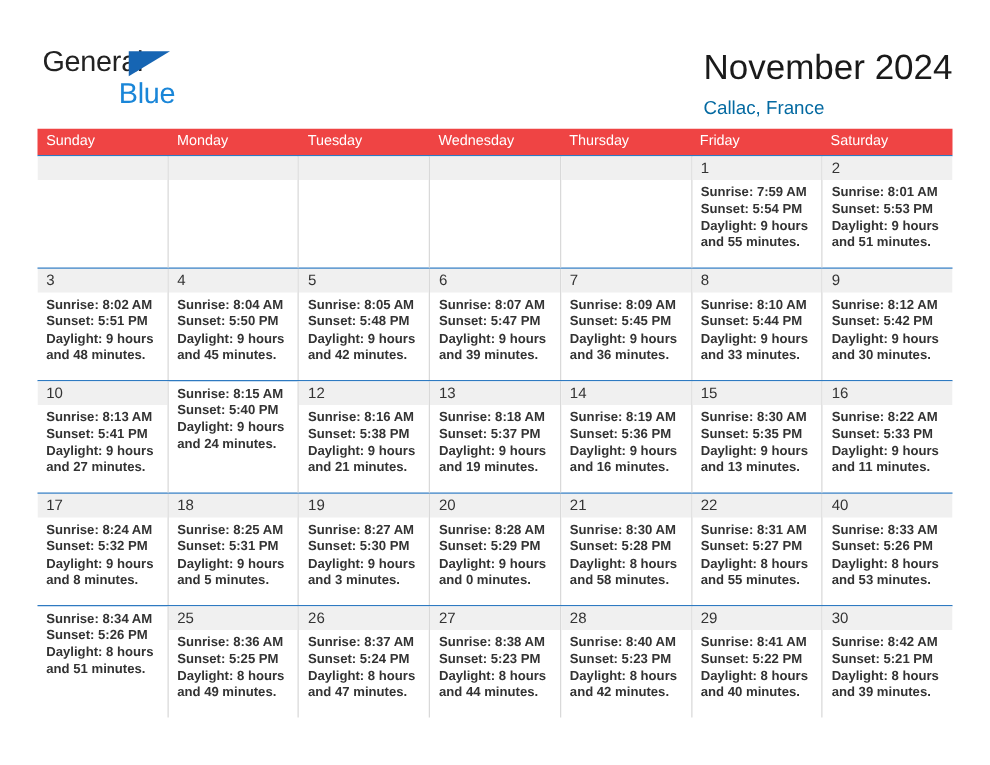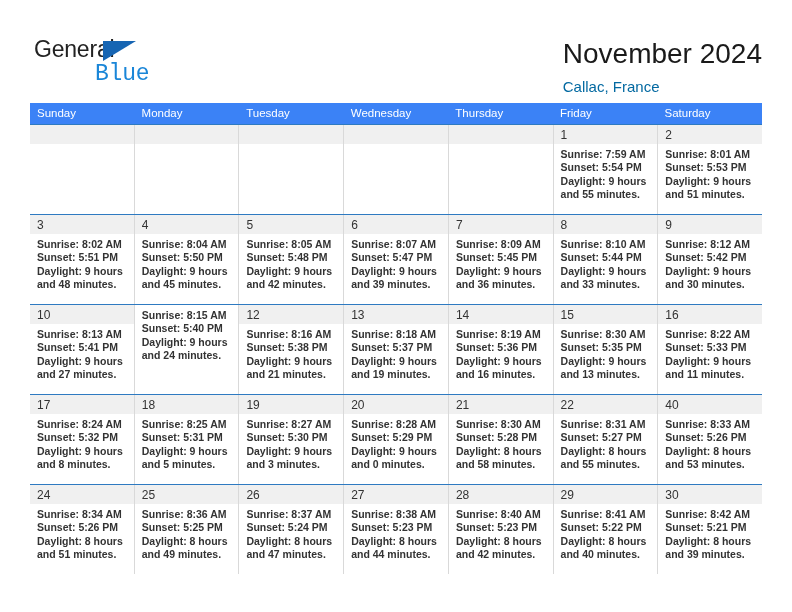--- a/index.html
+++ b/index.html
@@ -54,21 +54,20 @@
     border-left: 33px solid #1665b3;
     border-bottom: 20px solid transparent;
   }
   .brand-blue {
     position: absolute;
     left: 61px;
     top: 25px;
     font-size: 23px;
     color: #1a86d8;
     letter-spacing: -0.2px;
-    font-family: Liberation Mono, monospace;
   }
 
   .title-block {
     position: absolute;
     right: 0;
     top: 12px;
     text-align: left;
   }
   .month-title {
     font-size: 28px;
@@ -86,21 +85,21 @@
 
   
   .calendar {
     position: absolute;
     left: 30px;
     top: 103px;
     width: 732px;
   }
   .weekdays {
     display: flex;
-    background: #3b82f6;
+    background: #ef4444;
     height: 21px;
   }
   .weekday {
     flex: 1 1 0;
     color: #ffffff;
     font-size: 11.5px;
     line-height: 21px;
     padding-left: 7px;
     box-sizing: border-box;
     white-space: nowrap;
@@ -439,21 +438,20 @@
           <div>Sunrise: 8:33 AM</div>
           <div>Sunset: 5:26 PM</div>
           <div>Daylight: 8 hours</div>
           <div>and 53 minutes.</div>
         </div>
       </div>
     </div>
 
     <div class="week">
       <div class="day">
-        <div class="daynum-bar"><span class="daynum">24</span></div>
         <div class="day-info">
           <div>Sunrise: 8:34 AM</div>
           <div>Sunset: 5:26 PM</div>
           <div>Daylight: 8 hours</div>
           <div>and 51 minutes.</div>
         </div>
       </div>
       <div class="day">
         <div class="daynum-bar"><span class="daynum">25</span></div>
         <div class="day-info">

